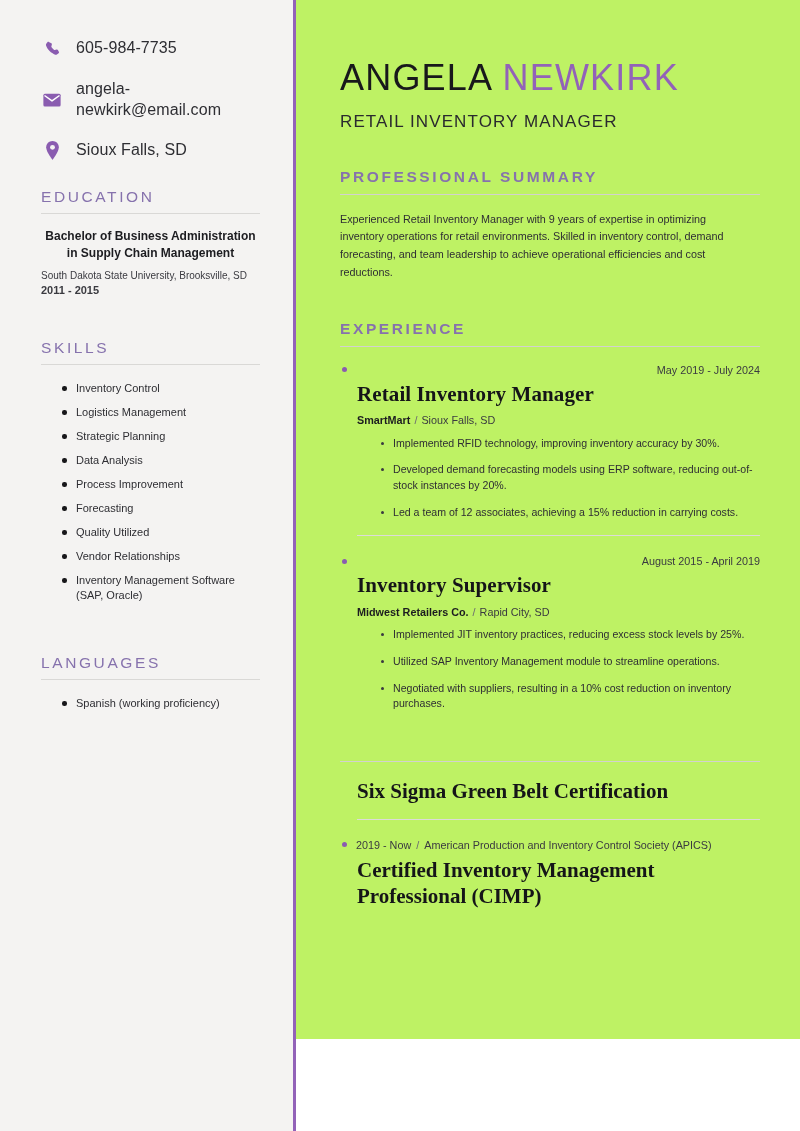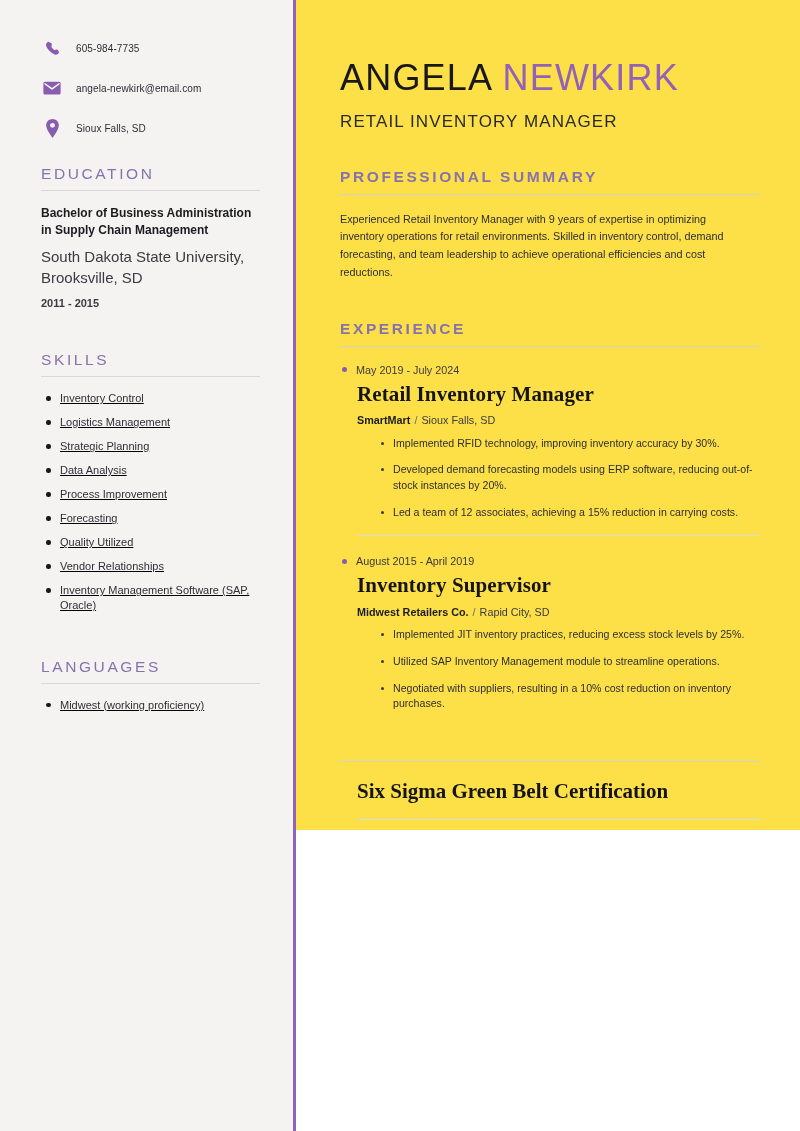--- a/index.html
+++ b/index.html
@@ -51,21 +51,21 @@
     width: 22px;
     min-width: 22px;
     height: 20px;
     margin-right: 13px;
     display: flex;
     align-items: center;
     justify-content: center;
   }
   .contact-icon svg { display: block; }
   .contact-text {
-    font-size: 10px;
+    font-size: 16px;
     color: #2e2e33;
     letter-spacing: .1px;
     line-height: 1.3;
   }
 
   
   .side-heading {
     font-size: 15.5px;
     letter-spacing: 2.6px;
     color: #8672ad;
@@ -79,43 +79,42 @@
     margin-bottom: 14px;
   }
 
   
   .edu-degree {
     font-size: 12px;
     font-weight: bold;
     color: #1c1c20;
     line-height: 1.42;
     margin-bottom: 7px;
+    text-align: center;
   }
   .edu-school {
-    font-size: 15px;
+    font-size: 10px;
     color: #3a3a40;
     line-height: 1.42;
-    margin-bottom: 7px;
   }
   .edu-dates {
     font-size: 11px;
     color: #3a3a40;
     line-height: 1.42;
     font-weight: bold;
   }
 
   .block-gap { height: 36px; }
   .block-gap-sm { height: 32px; }
 
   
   ul.side-bullets {
     list-style: none;
-    margin: 0;
+    margin: 16px;
     padding: 0;
-    text-decoration: underline;
   }
   ul.side-bullets li {
     position: relative;
     padding-left: 19px;
     font-size: 11px;
     color: #2e2e33;
     line-height: 1.32;
     margin-bottom: 9.5px;
   }
   ul.side-bullets li::before {
@@ -125,22 +124,22 @@
     top: 5px;
     width: 4.5px;
     height: 4.5px;
     border-radius: 50%;
     background: #17171a;
   }
 
   
   .main {
     flex: 1;
-    height: 830px;
-    background: #fde047;
+    height: 1039px;
+    background: #bef264;
     padding: 58px 40px 0 44px;
   }
 
   .name {
     font-size: 36px;
     font-weight: 300;
     letter-spacing: 1.2px;
     line-height: 1.1;
     white-space: nowrap;
     margin-bottom: 14px;
@@ -182,20 +181,21 @@
   
   .entry { padding-left: 0; }
 
   .entry-date {
     position: relative;
     padding-left: 16px;
     font-size: 10.8px;
     color: #3a3a40;
     line-height: 1.3;
     margin-bottom: 5px;
+    text-align: right;
   }
   .entry-date::before {
     content: "";
     position: absolute;
     left: 2px;
     top: 4.5px;
     width: 5px;
     height: 5px;
     border-radius: 50%;
     background: #8a5cb0;
@@ -345,21 +345,21 @@
           <li>Inventory Management Software (SAP, Oracle)</li>
         </ul>
       </div>
 
       <div class="block-gap-sm"></div>
 
       <div>
         <div class="side-heading">LANGUAGES</div>
         <div class="side-rule"></div>
         <ul class="side-bullets">
-          <li>Midwest (working proficiency)</li>
+          <li>Spanish (working proficiency)</li>
         </ul>
       </div>
 
     </div>
   </aside>
 
   <div class="accent-rule"></div>
 
   <main class="main">
 
@@ -414,16 +414,22 @@
 
     <section>
       <div class="main-rule"></div>
 
       <div class="entry">
         <div class="cert-title">Six Sigma Green Belt Certification</div>
       </div>
 
       <div class="entry-divider"></div>
 
+      <div class="entry">
+        <div class="cert-date">
+          <span>2019 - Now</span><span class="sep">/</span><span>American Production and Inventory Control Society (APICS)</span>
+        </div>
+        <div class="cert-title">Certified Inventory Management Professional (CIMP)</div>
+      </div>
     </section>
 
   </main>
 </div>
 
 </body></html>

